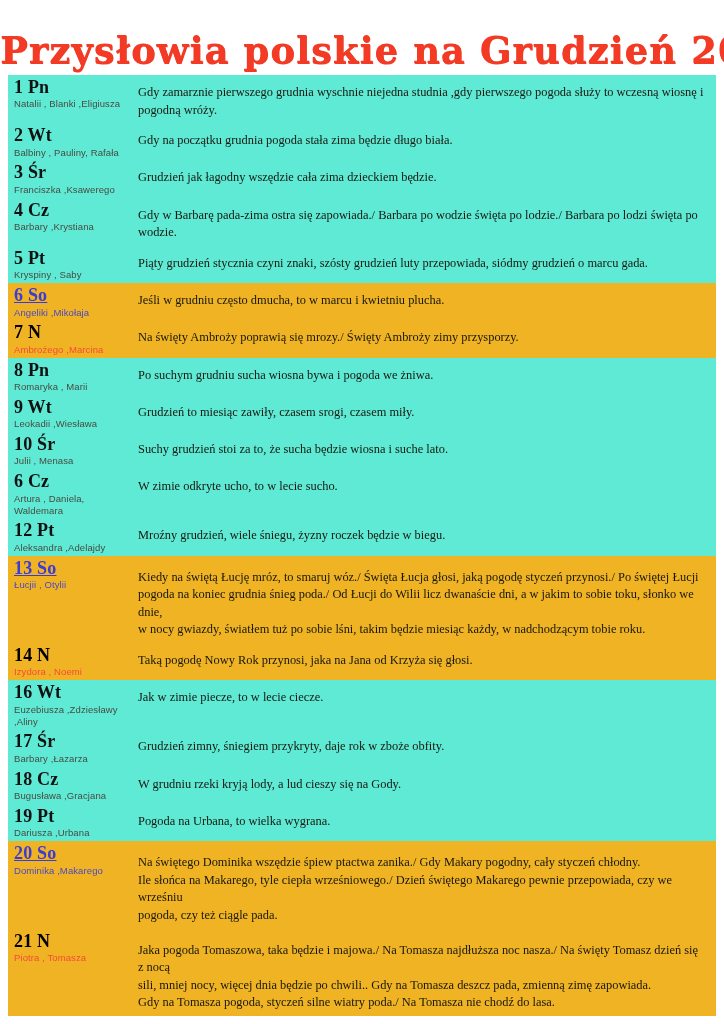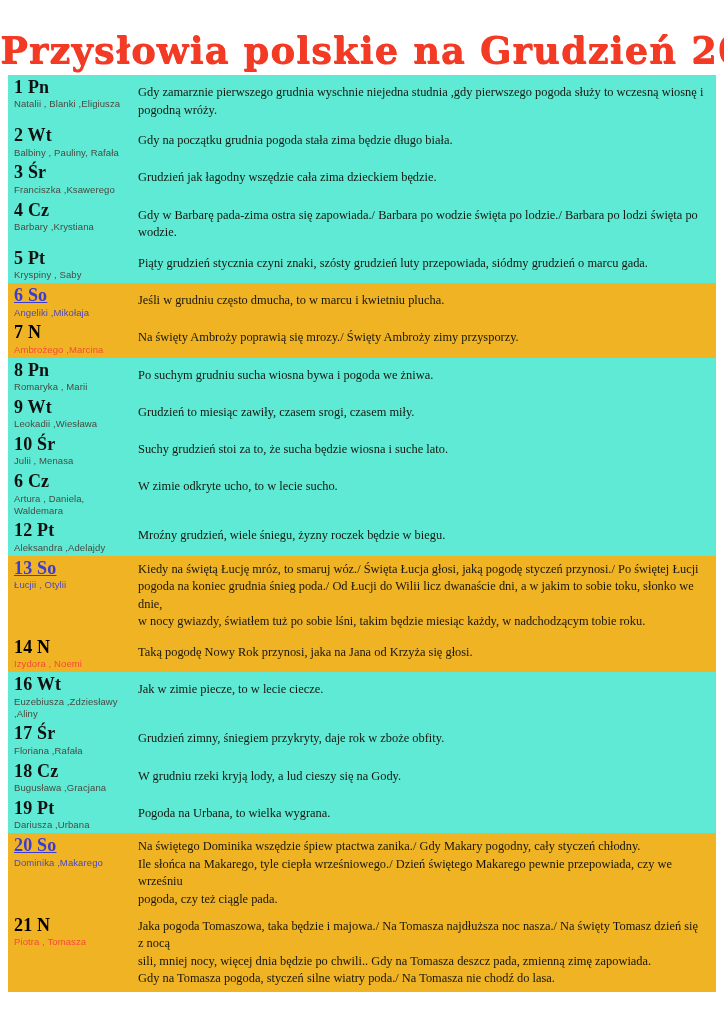--- a/index.html
+++ b/index.html
@@ -67,21 +67,21 @@
   .sun .names{color:#f54a3a;}
 
   .provcell{
     padding:9px 10px 4px 8px;
     font-family:"Liberation Serif",serif;
     font-size:12.4px;
     color:#17170f;
     line-height:1.42;
   }
   .provcell .pline{display:block;}
-  .prov-tall{padding-top:5px;}
+  .prov-tall{padding-top:13px;}
 </style>
 </head>
 <body>
 
 <div class="page">
 
   <div class="title">Przysłowia polskie na Grudzień 2014</div>
 
   <table class="cal">
     <tbody>
@@ -279,21 +279,21 @@
           <td class="c-prov">
             <div class="provcell">
               <span class="pline">Jak w zimie piecze, to w lecie ciecze.</span>
             </div>
           </td>
         </tr>
         <tr class="row-weekday">
           <td class="c-day">
             <div class="daycell">
               <span class="daynum">17 Śr</span>
-              <span class="names">Floriana ,Rafała</span>
+              <span class="names">Barbary ,Łazarza</span>
             </div>
           </td>
           <td class="c-prov">
             <div class="provcell">
               <span class="pline">Grudzień zimny, śniegiem przykryty, daje rok w zboże obfity.</span>
             </div>
           </td>
         </tr>
         <tr class="row-weekday">
           <td class="c-day">

